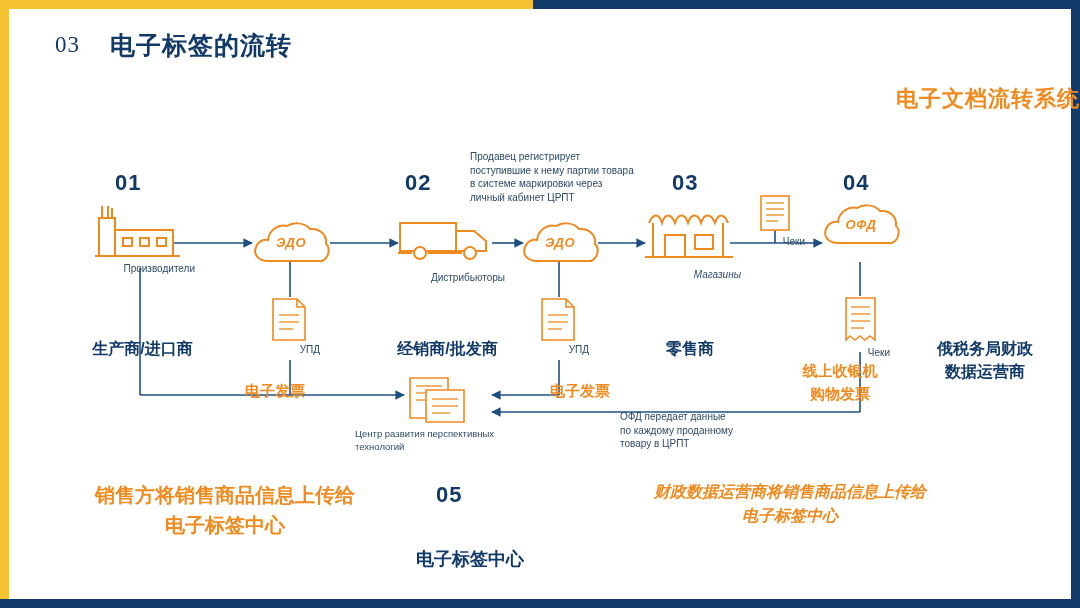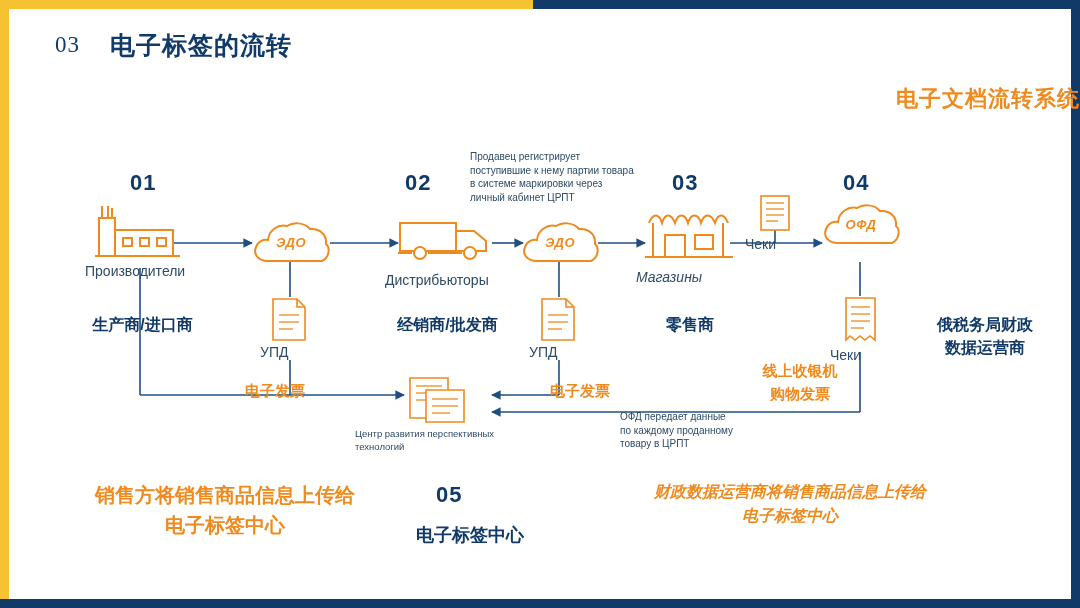--- a/index.html
+++ b/index.html
@@ -31,29 +31,29 @@
 
   
   .abs{position:absolute;}
   .step-num{
     font-size:22px;font-weight:bold;color:#123a68;letter-spacing:1px;
   }
   .cap-ru{
     font-size:10px;color:#2d4a66;text-align:left;line-height:1.35;
   }
   .cap-cn-navy{
-    font-size:16px;color:#123a68;font-weight:bold;text-align:center;line-height:1.45;
+    font-size:16px;color:#123a68;font-weight:bold;text-align:center;line-height:1.45;margin-top:24px;
   }
   .cap-cn-orange{
     font-size:15px;color:#ef8a1e;font-weight:bold;text-align:center;line-height:1.5;
   }
   .cap-ru-small{
     font-size:9.5px;color:#2d4a66;text-align:left;line-height:1.35;
   }
-  .label-ru-node{font-size:14px;color:#2d4a66;text-align:left;}
+  .label-ru-node{font-size:10px;color:#2d4a66;text-align:right;}
   .cloud-text{
     position:absolute;inset:0;display:flex;align-items:center;justify-content:center;
     font-size:13px;color:#ef8a1e;font-weight:bold;letter-spacing:.5px;font-style:italic;
   }
   svg{display:block;overflow:visible;}
 </style>
 </head>
 <body>
 
 <div class="edge-top-yellow"></div>
@@ -94,21 +94,21 @@
 
   <line x1="290" y1="360" x2="290" y2="395" stroke="#1f4f82" stroke-width="1.6"></line>
 
   <line x1="559" y1="360" x2="559" y2="395" stroke="#1f4f82" stroke-width="1.6"></line>
   <line x1="559" y1="395" x2="492" y2="395" stroke="#1f4f82" stroke-width="1.6" marker-end="url(#arr)"></line>
 
   <line x1="860" y1="352" x2="860" y2="412" stroke="#1f4f82" stroke-width="1.6"></line>
   <line x1="860" y1="412" x2="492" y2="412" stroke="#1f4f82" stroke-width="1.6" marker-end="url(#arr)"></line>
 </svg>
 
-<div class="abs step-num" style="left:130px;top:170px;">01</div>
+<div class="abs step-num" style="left:115px;top:170px;">01</div>
 <svg class="abs" style="left:95px;top:198px;width:85px;height:62px;">
   <path d="M4,58 L4,20 L20,20 L20,58 Z" fill="none" stroke="#ef8a1e" stroke-width="2"></path>
   <path d="M7,20 L7,8 M13,20 L13,8 M17,20 L17,10" stroke="#ef8a1e" stroke-width="2"></path>
   <path d="M20,58 L20,32 L78,32 L78,58 Z" fill="none" stroke="#ef8a1e" stroke-width="2"></path>
   <rect x="28" y="40" width="9" height="8" fill="none" stroke="#ef8a1e" stroke-width="2"></rect>
   <rect x="45" y="40" width="9" height="8" fill="none" stroke="#ef8a1e" stroke-width="2"></rect>
   <rect x="62" y="40" width="9" height="8" fill="none" stroke="#ef8a1e" stroke-width="2"></rect>
   <line x1="0" y1="58" x2="85" y2="58" stroke="#ef8a1e" stroke-width="2"></line>
 </svg>
 <div class="abs label-ru-node" style="left:85px;top:263px;width:110px;">Производители</div>
@@ -209,21 +209,21 @@
   <line x1="12" y1="28" x2="30" y2="28" stroke="#ef8a1e" stroke-width="1.3"></line>
   <path d="M22,18 L60,18 L60,50 L22,50 Z" fill="#fff" stroke="#ef8a1e" stroke-width="1.6"></path>
   <line x1="28" y1="27" x2="54" y2="27" stroke="#ef8a1e" stroke-width="1.3"></line>
   <line x1="28" y1="34" x2="54" y2="34" stroke="#ef8a1e" stroke-width="1.3"></line>
   <line x1="28" y1="41" x2="46" y2="41" stroke="#ef8a1e" stroke-width="1.3"></line>
 </svg>
 <div class="abs cap-ru-small" style="left:355px;top:428px;width:185px;"><span>Центр развития перспективных технологий</span></div>
 
 <div class="abs cap-cn-orange" style="left:195px;top:380px;width:160px;">电子发票</div>
 <div class="abs cap-cn-orange" style="left:450px;top:380px;width:260px;">电子发票</div>
-<div class="abs cap-cn-orange" style="left:700px;top:360px;width:200px;white-space:pre-line;"><span>线上收银机
+<div class="abs cap-cn-orange" style="left:740px;top:360px;width:200px;white-space:pre-line;"><span>线上收银机
 购物发票</span></div>
 <div class="abs cap-ru" style="left:620px;top:410px;width:240px;white-space:pre-line;"><span>ОФД передает данные
 по каждому проданному
 товару в ЦРПТ</span></div>
 
 <div class="abs cap-cn-orange" style="left:60px;top:480px;width:330px;white-space:pre-line;font-size:20px;"><span>销售方将销售商品信息上传给
 电子标签中心</span></div>
 
 <div class="abs step-num" style="left:436px;top:482px;">05</div>
 <div class="abs cap-cn-navy" style="left:370px;top:522px;width:200px;font-size:18px;">电子标签中心</div>

